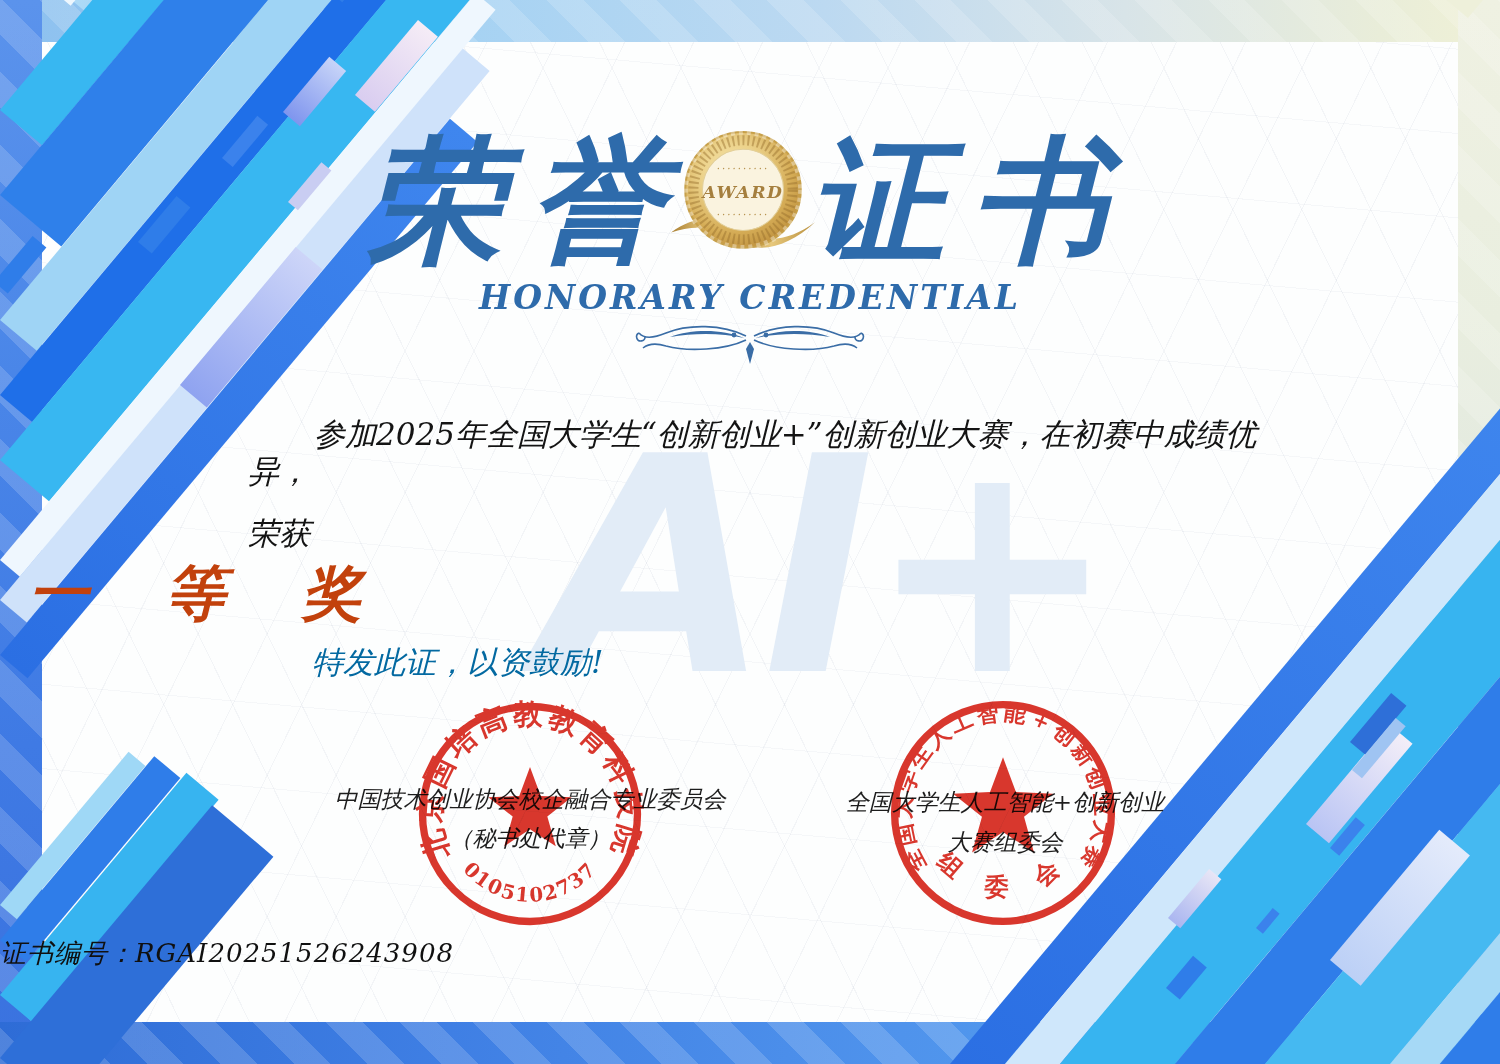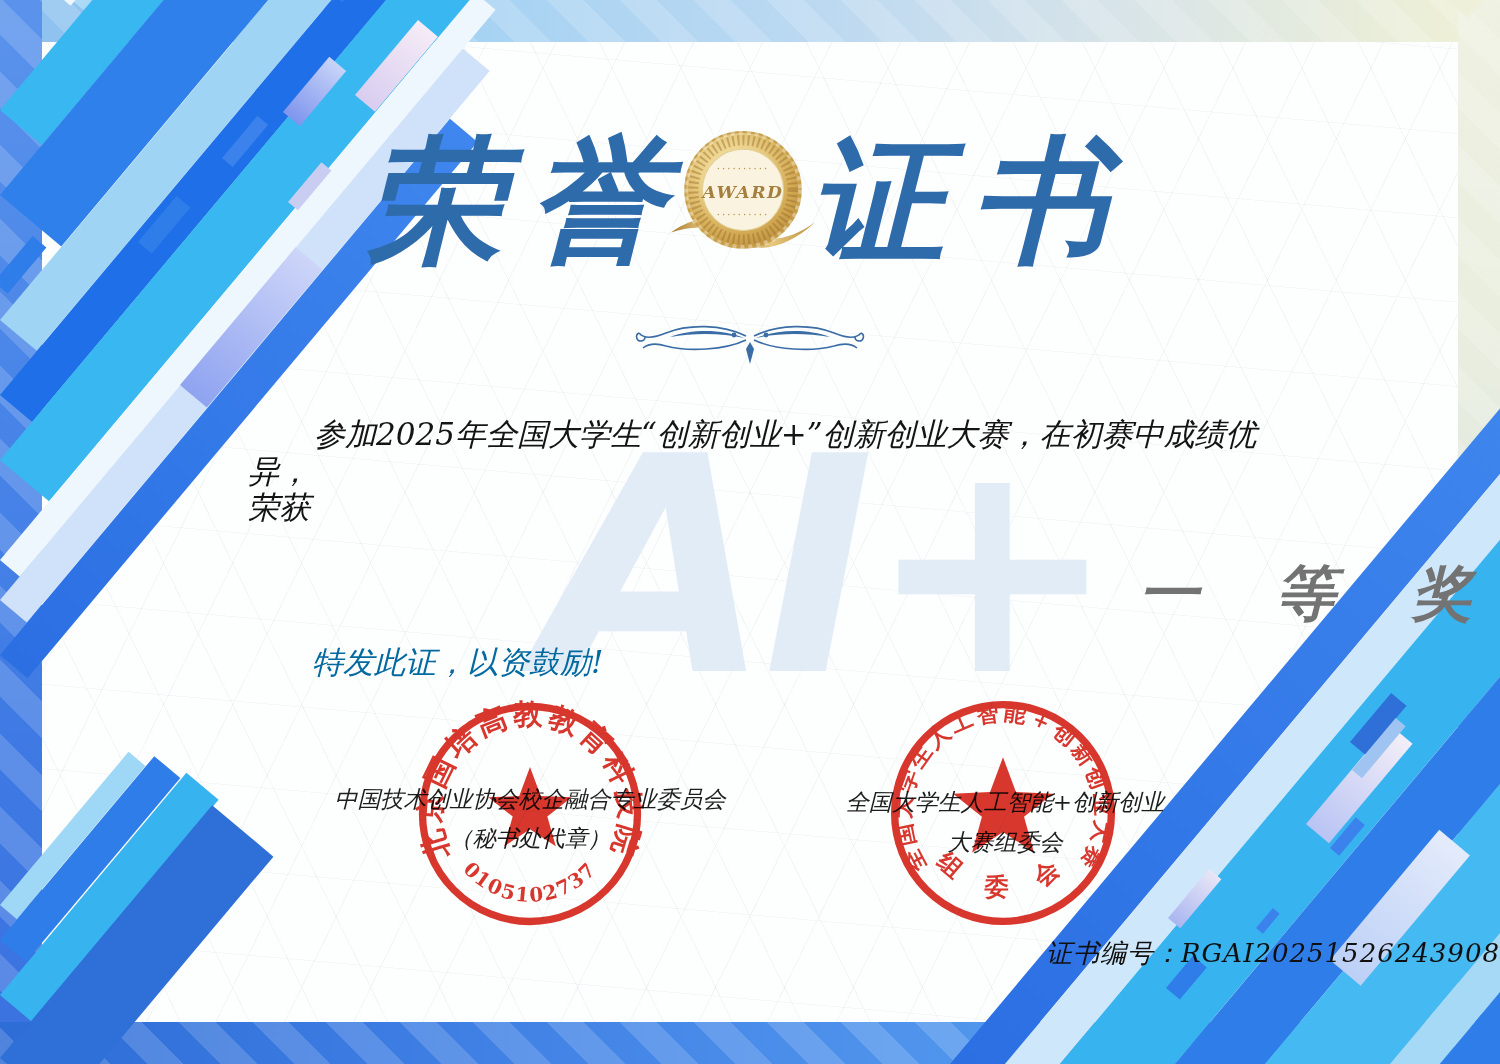--- a/index.html
+++ b/index.html
@@ -41,30 +41,30 @@
   .title-row{position:absolute;left:0;right:0;top:122px;display:flex;justify-content:center;align-items:center;}
   .title-text{font-size:136px;line-height:1.1;font-weight:700;color:#2e6bab;letter-spacing:26px;}
   .title-text.right{margin-left:-12px;}
   .medal{width:152px;height:158px;margin:0 2px 0 -24px;flex:0 0 auto;}
   .subtitle{position:absolute;left:0;right:0;top:278px;text-align:center;
     font-size:33px;letter-spacing:3px;color:#2e6bab;font-weight:600;}
   .flourish{position:absolute;left:630px;top:320px;width:240px;height:48px;}
 
   .body-block{position:absolute;left:248px;top:392px;width:1050px;font-size:31px;color:#141414;line-height:1.18;}
   .body-line2{text-indent:66px;margin-top:24px;}
-  .body-line3{}
-  .award{position:absolute;left:0;right:0;top:554px;text-align:right;
-    font-size:60px;font-weight:700;color:#737373;letter-spacing:28px;text-indent:28px;}
+  .body-line3{margin-top:26px;}
+  .award{position:absolute;left:0;right:0;top:554px;text-align:left;
+    font-size:60px;font-weight:700;color:#c2410c;letter-spacing:28px;text-indent:28px;}
   .issue{position:absolute;left:312px;top:642px;font-size:31px;color:#0369a1;}
 
   .org-left{position:absolute;left:295px;top:780px;width:470px;text-align:center;
     font-size:23px;color:#1d1d1d;line-height:39px;}
   .org-right{position:absolute;left:815px;top:782px;width:380px;text-align:center;
     font-size:23px;color:#1d1d1d;line-height:40px;}
-  .certno{position:absolute;left:0;right:0;top:936px;text-align:right;font-size:26px;color:#101010;letter-spacing:1px;}
+  .certno{position:absolute;left:0;right:0;top:936px;text-align:left;font-size:26px;color:#101010;letter-spacing:1px;}
 
   
   .stamp{position:absolute;z-index:6;mix-blend-mode:multiply;opacity:.93;}
   .stamp-left{left:410px;top:694px;width:240px;height:240px;}
   .stamp-right{left:882px;top:692px;width:242px;height:242px;}
 </style>
 </head>
 <body>
 
 <div class="page">
@@ -158,20 +158,21 @@
         <circle cx="75" cy="64" r="57" fill="none" stroke="rgba(255,255,255,.35)" stroke-width="5" stroke-dasharray="4 4"></circle>
         <circle cx="75" cy="64" r="49" fill="none" stroke="rgba(150,110,45,.45)" stroke-width="10" stroke-dasharray="2 3"></circle>
         <circle cx="75" cy="64" r="40" fill="#faf3df" stroke="#e2cf9a"></circle>
         <text x="75" y="46" text-anchor="middle" font-size="10" letter-spacing="2" fill="#b5914c">··········</text>
         <text x="75" y="72" text-anchor="middle" font-size="17" font-weight="bold" letter-spacing="1.5" fill="#a57f3e" font-family="DejaVu Serif, Liberation Serif, serif">AWARD</text>
         <text x="75" y="92" text-anchor="middle" font-size="10" letter-spacing="2" fill="#b5914c">··········</text>
       </svg>
       <span class="title-text right">证书</span>
     </div>
 
+    <div class="subtitle">HONORARY CREDENTIAL</div>
 
     <svg class="flourish" viewBox="0 0 240 48">
       <g id="flhalf" stroke="#3a6da6" fill="none" stroke-width="1.6">
         <path d="M116,16 C92,4 58,4 36,13 C24,18 14,19 9,13"></path>
         <path d="M9,13 a4.2,4.2 0 1 0 6,3.4"></path>
         <path d="M114,18 C92,9 62,9 40,17 C64,13 92,13 114,18 Z" fill="#3a6da6" stroke="none"></path>
         <path d="M116,20 C95,30 58,32 36,26 C26,23 18,24 13,28"></path>
         <circle cx="104" cy="15" r="2.4" fill="#3a6da6" stroke="none"></circle>
       </g>
       <use href="#flhalf" transform="translate(240,0) scale(-1,1)"></use>

